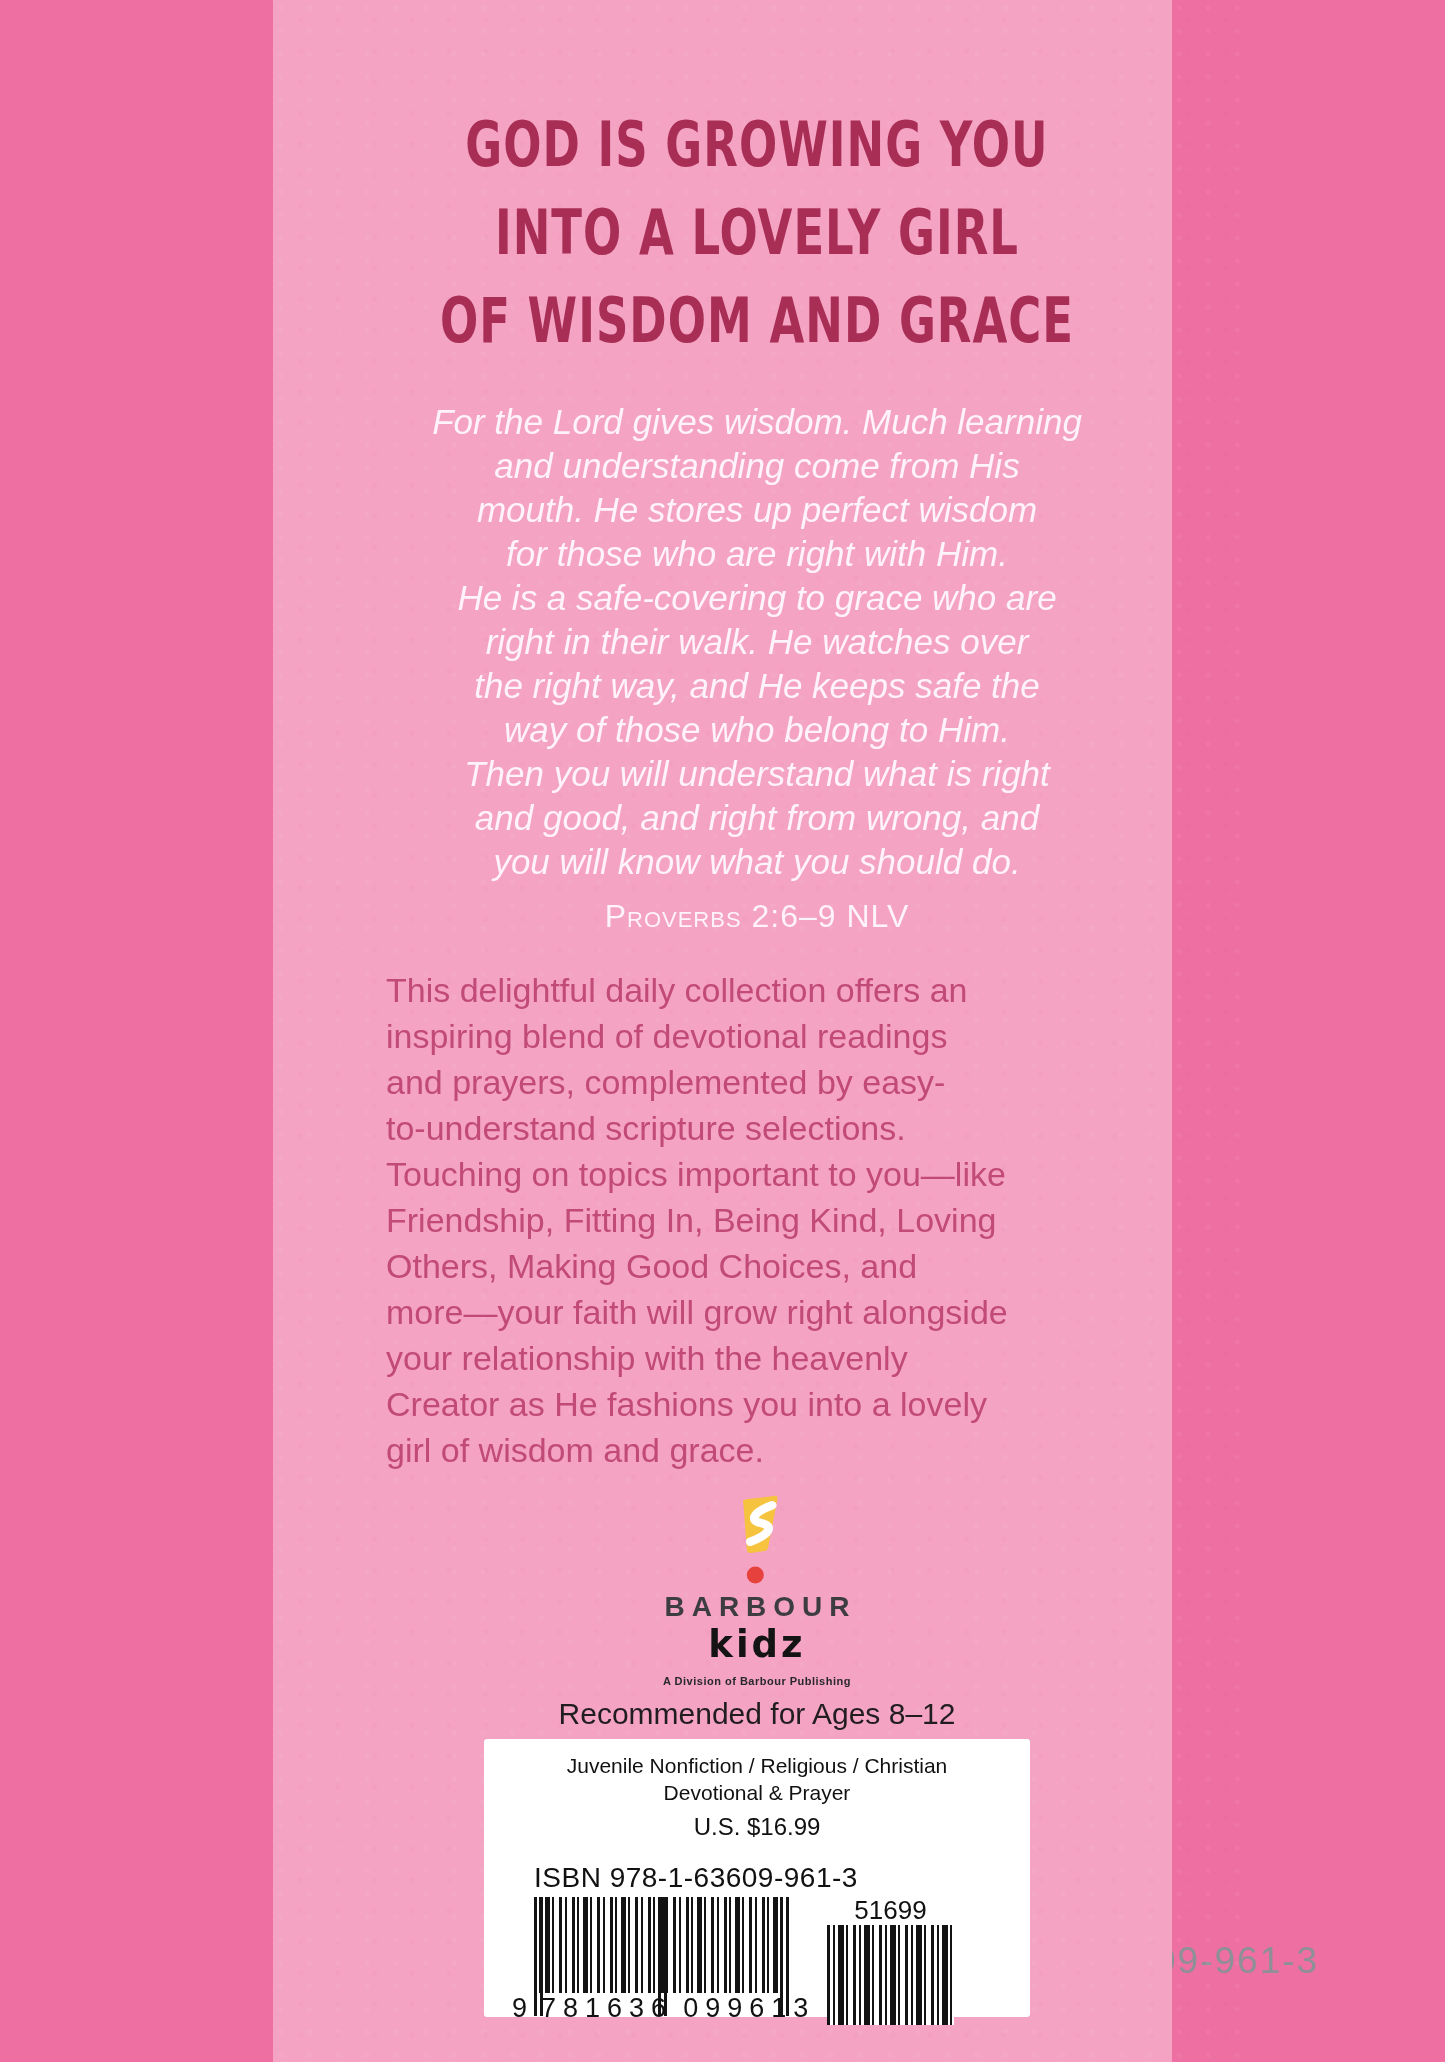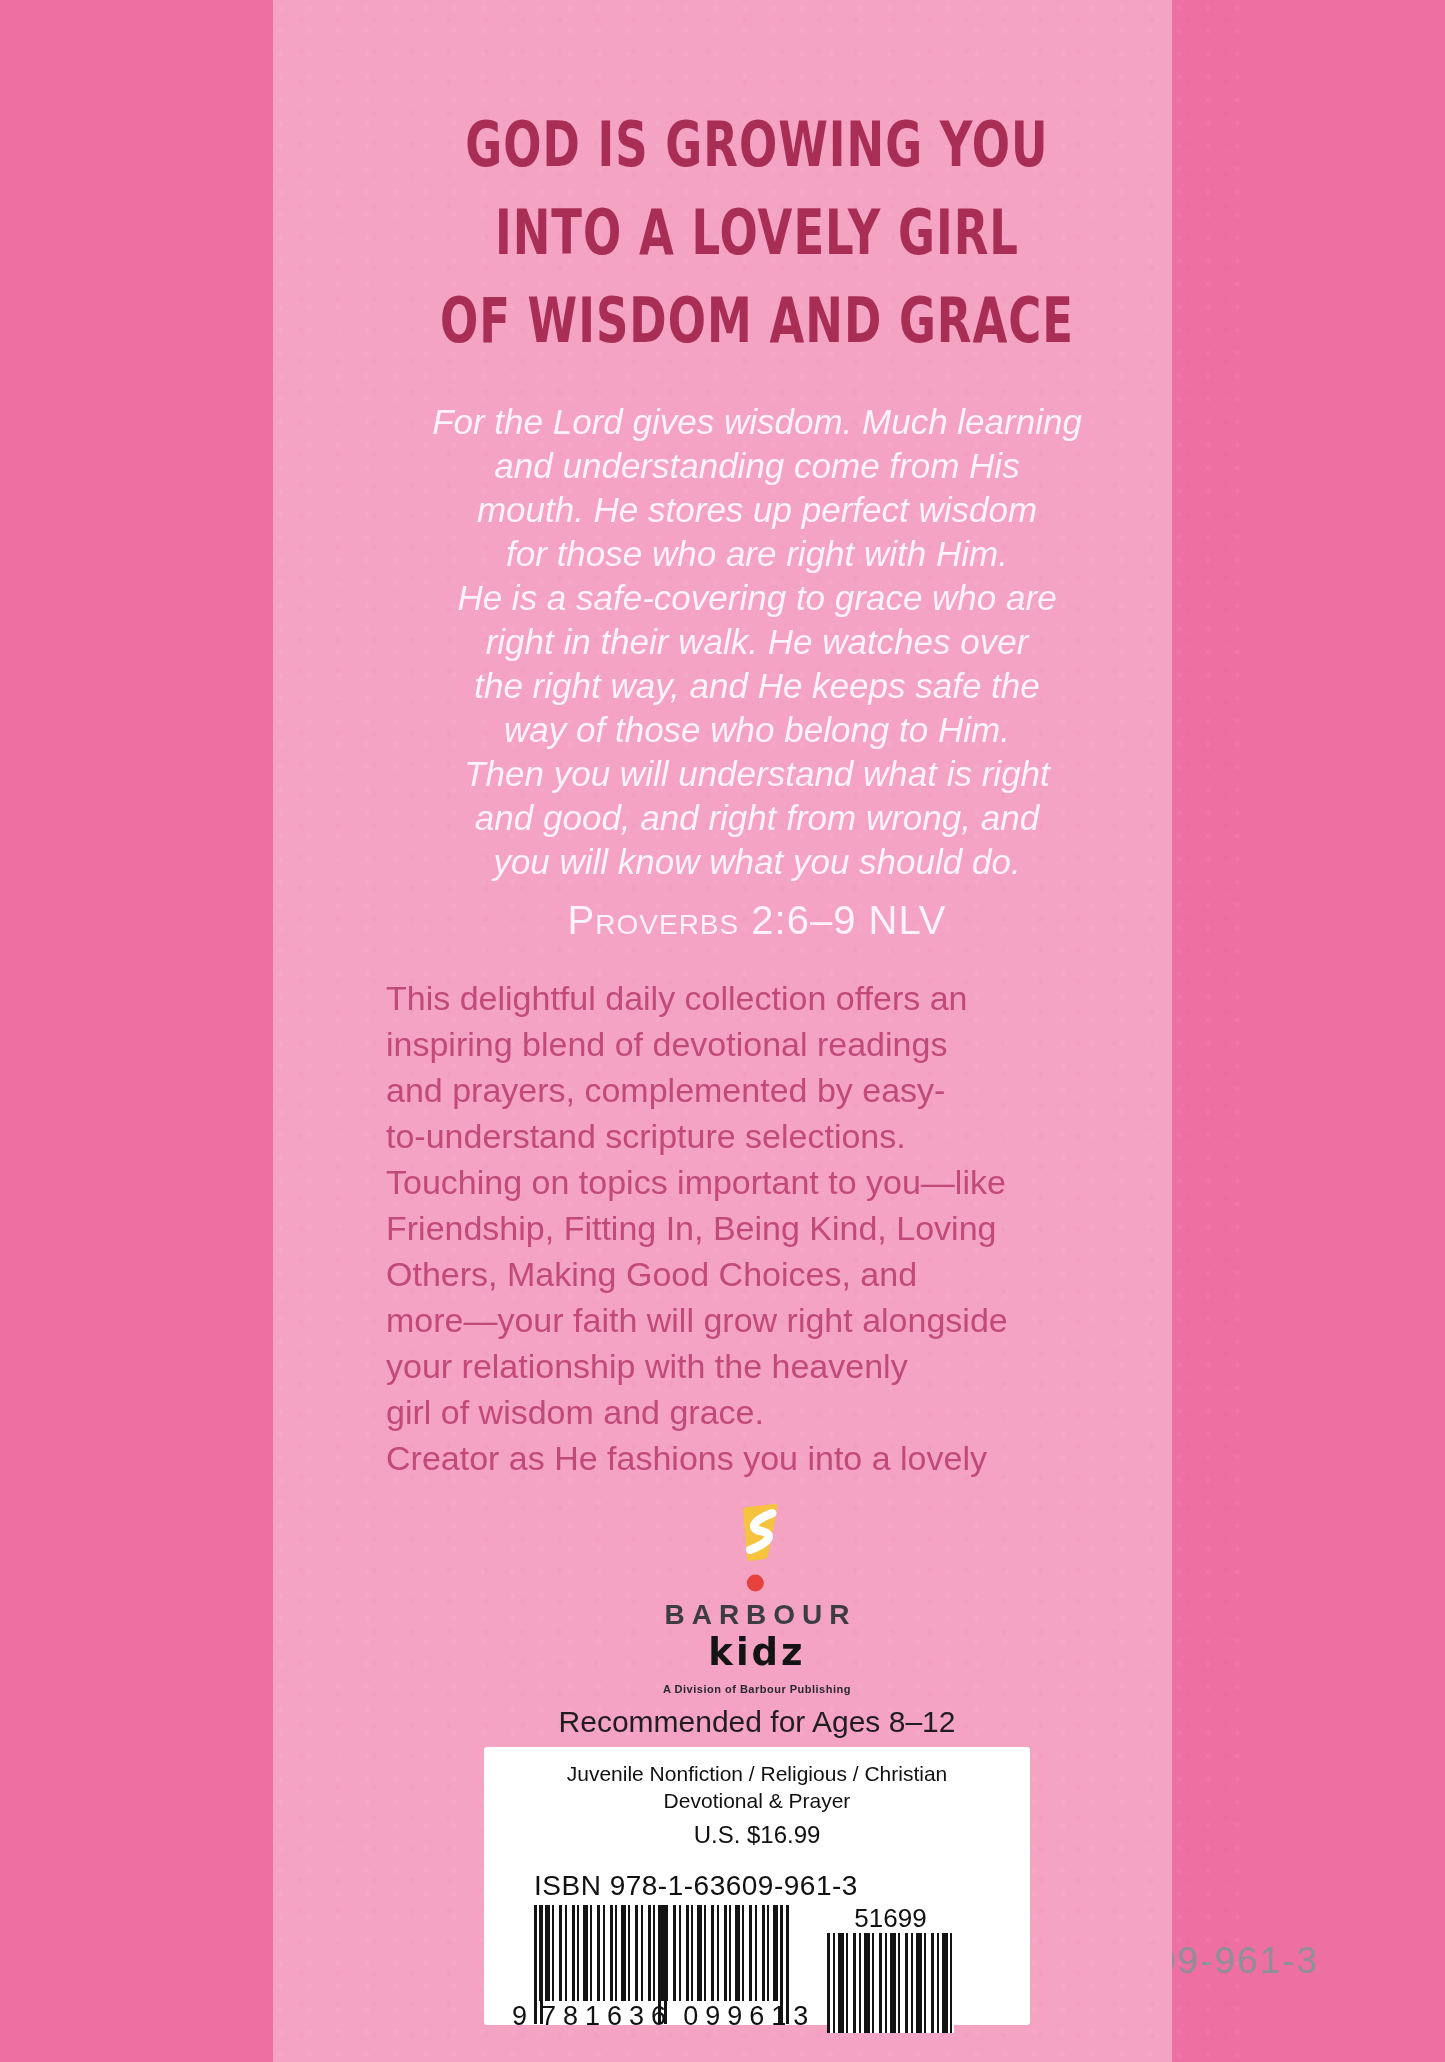--- a/index.html
+++ b/index.html
@@ -41,21 +41,21 @@
   .title-line span{
     display:inline-block;font-size:45px;letter-spacing:1px;
     transform:scaleY(1.40);white-space:nowrap;
   }
   .quote{
     margin-top:36px;text-align:center;color:#fef3f8;
     font-style:italic;font-size:35px;line-height:44px;
   }
   .quote div{white-space:nowrap;}
   .reference{
-    margin-top:14px;color:#fef3f8;font-size:40px;
+    margin-top:14px;color:#fef3f8;font-size:32px;
     font-variant:small-caps;letter-spacing:1px;
   }
   .description{
     margin-top:32px;align-self:flex-start;margin-left:113px;
     color:#c14a77;font-size:34px;line-height:46px;text-align:left;
   }
   .description div{white-space:nowrap;}
   .logo{margin-top:22px;display:flex;flex-direction:column;align-items:center;}
   .logo svg{display:block;}
   .brand{
@@ -147,22 +147,22 @@
     <div class="description">
       <div>This delightful daily collection offers an</div>
       <div>inspiring blend of devotional readings</div>
       <div>and prayers, complemented by easy-</div>
       <div>to-understand scripture selections.</div>
       <div>Touching on topics important to you—like</div>
       <div>Friendship, Fitting In, Being Kind, Loving</div>
       <div>Others, Making Good Choices, and</div>
       <div>more—your faith will grow right alongside</div>
       <div>your relationship with the heavenly</div>
+      <div>Creator as He fashions you into a lovely</div>
       <div>girl of wisdom and grace.</div>
-      <div>Creator as He fashions you into a lovely</div>
     </div>
 
     <div class="logo">
       <span>
         <svg width="68" height="92" viewBox="0 0 80 108" xmlns="http://www.w3.org/2000/svg">
           <path d="M24 10 Q22 6 27 5 L60 1 Q65 0 64 5 L53 62 Q52 66 47 66 L33 68 Q28 68 28 63 Z" fill="#f6c33e"></path>
           <path d="M58 12 C 36 20 30 30 45 33 C 60 36 56 46 32 55" fill="none" stroke="#ffffff" stroke-width="10" stroke-linecap="round"></path>
           <circle cx="38" cy="94" r="10" fill="#e6413c"></circle>
         </svg>
       </span>

